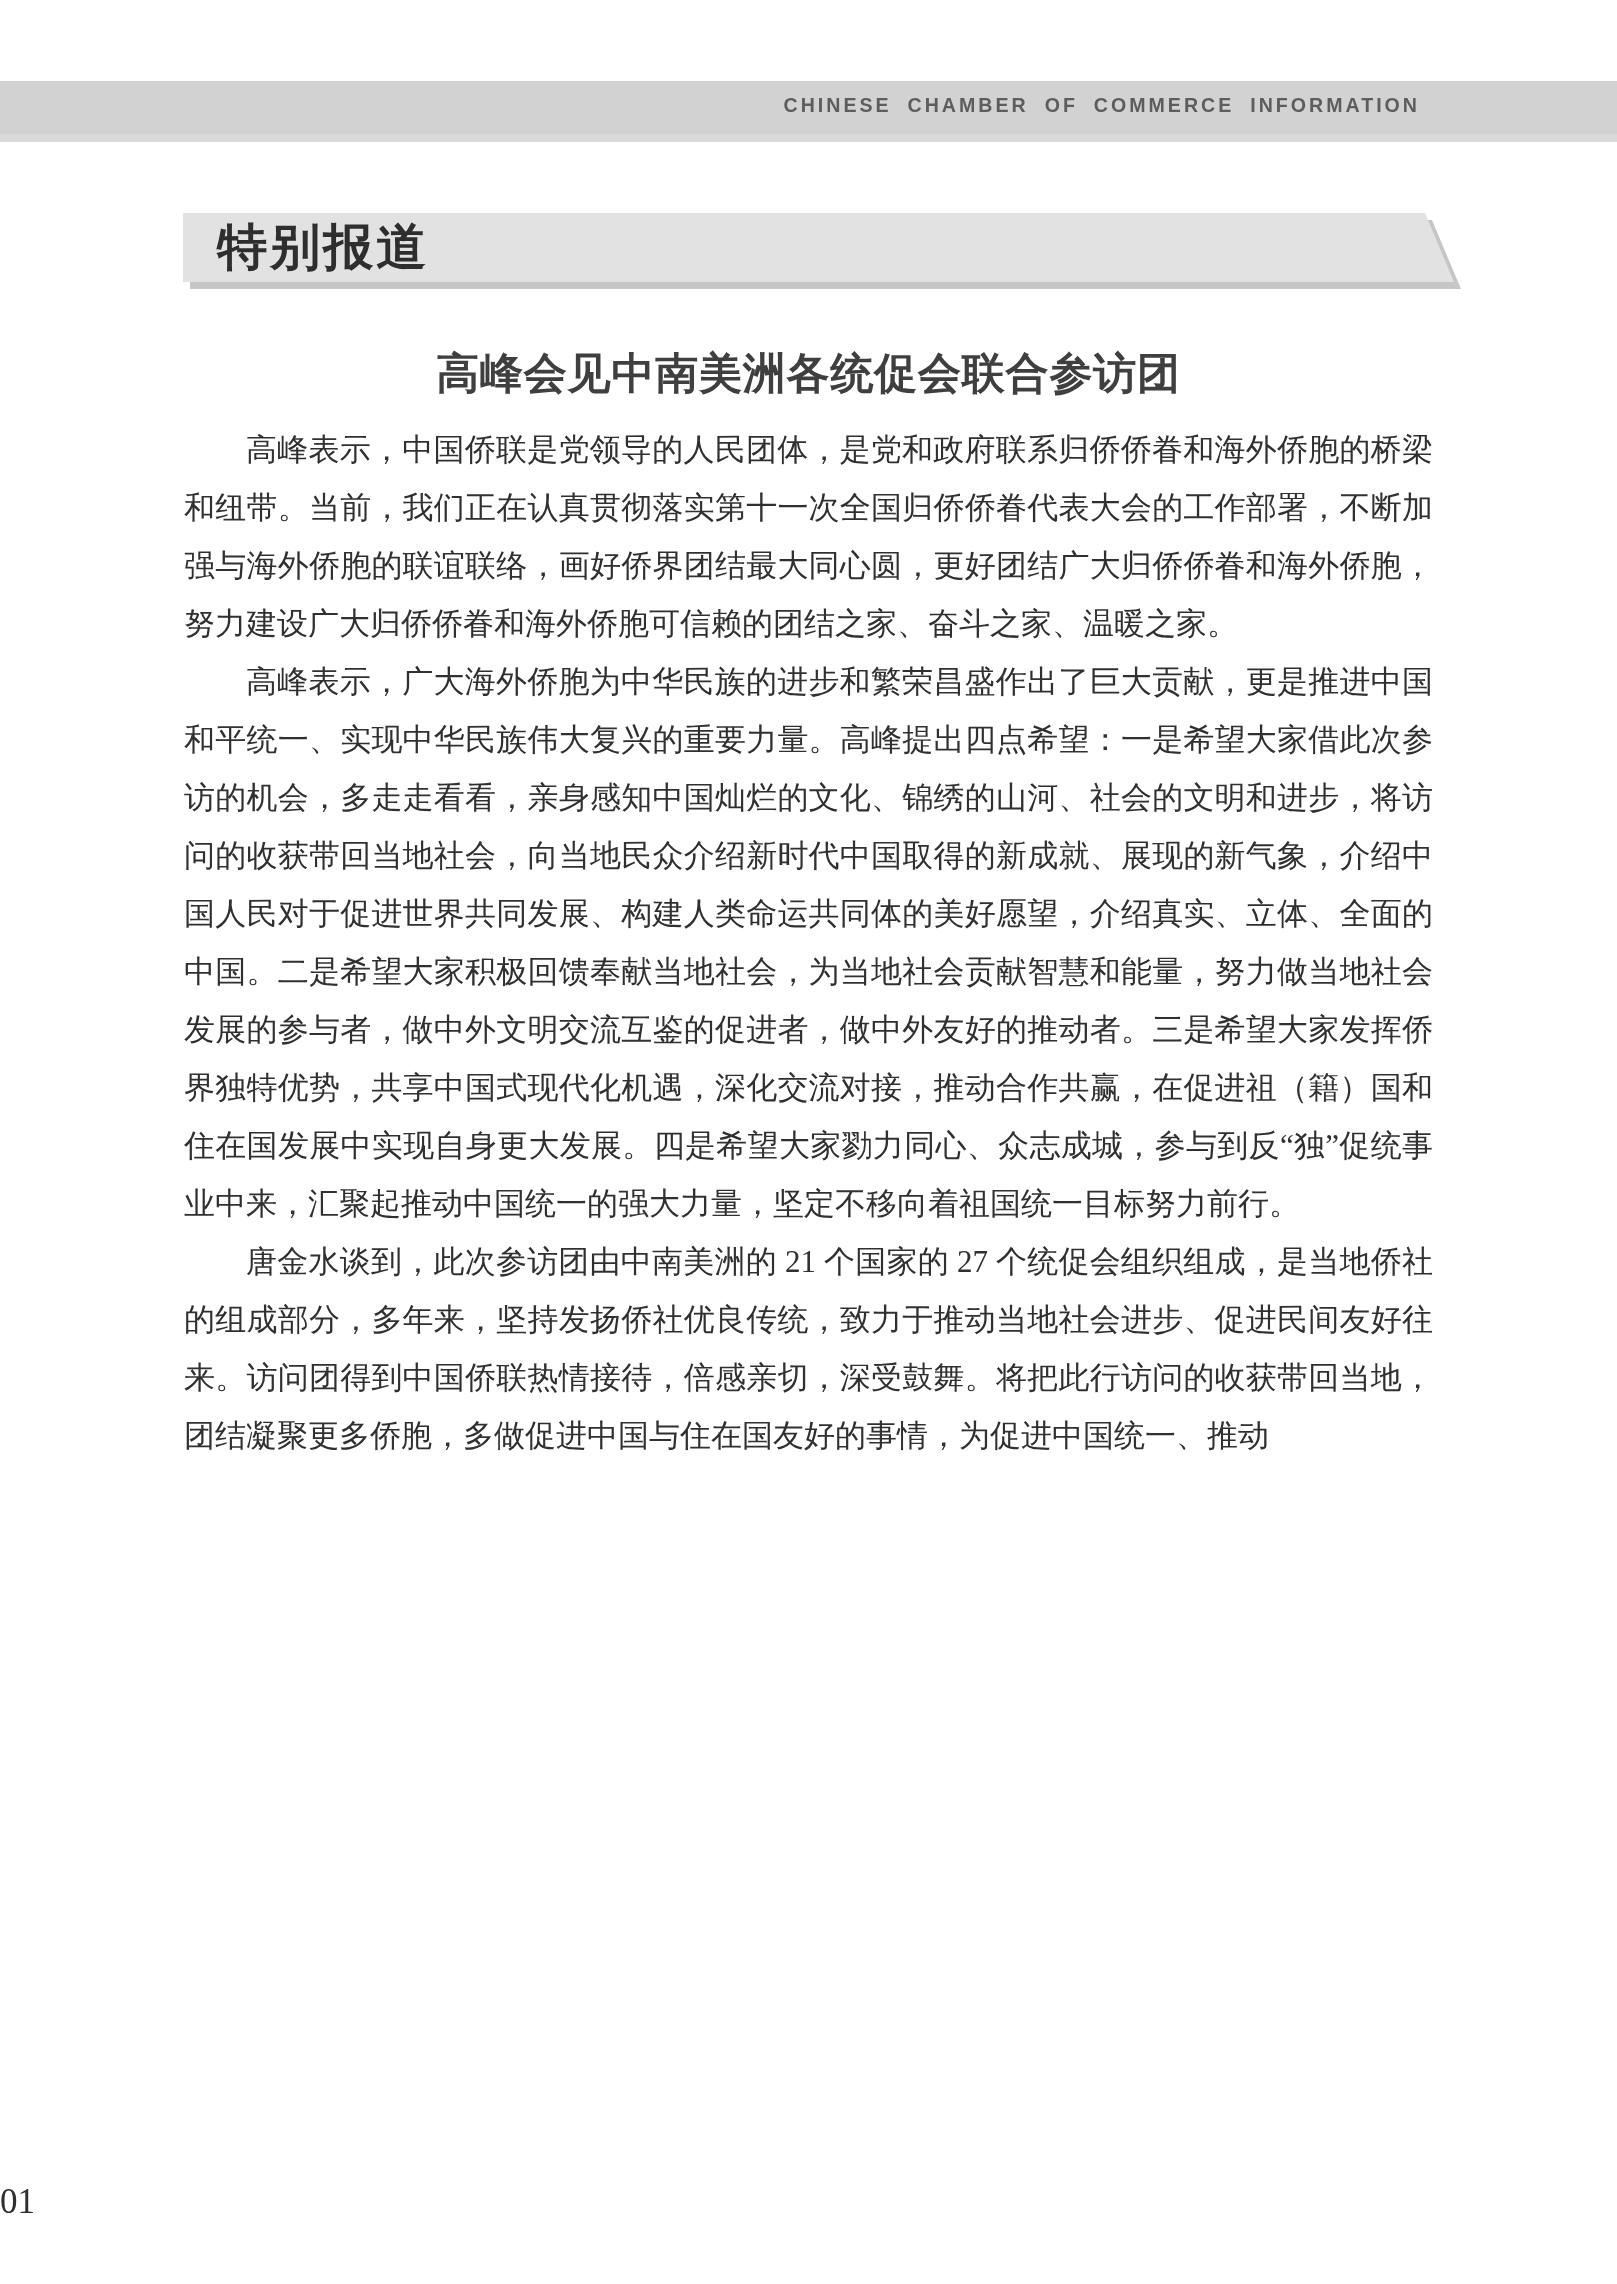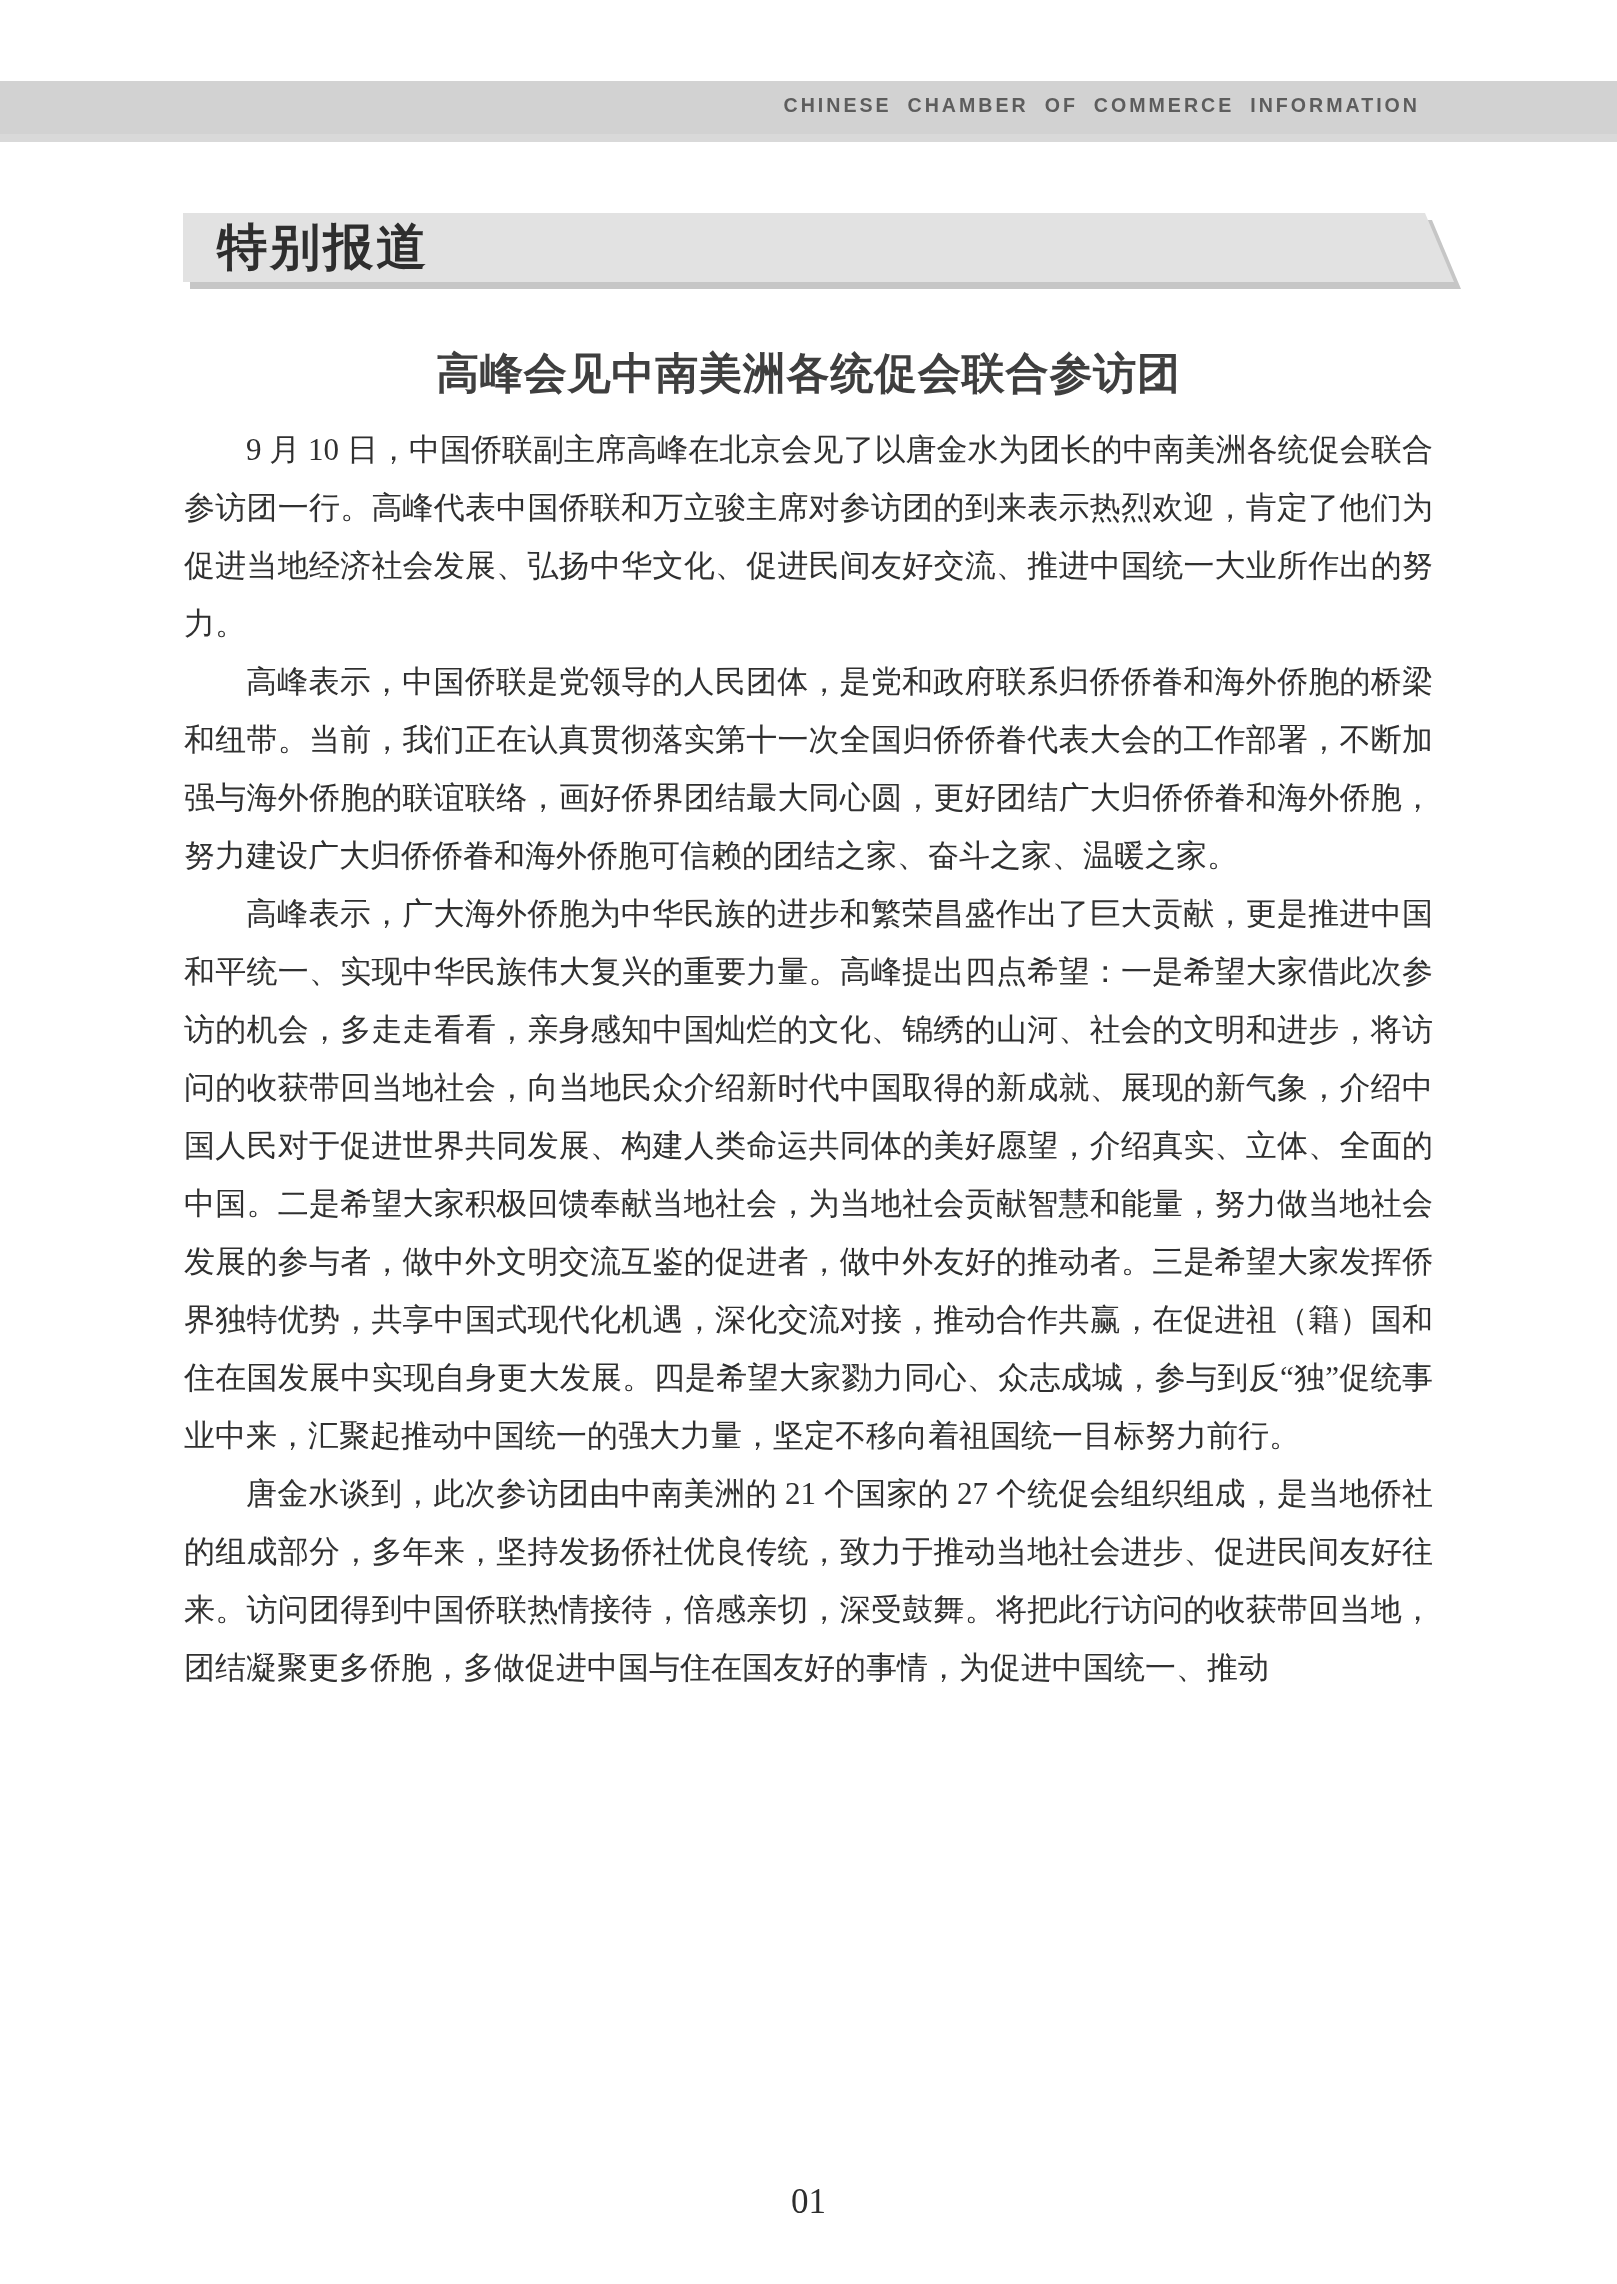--- a/index.html
+++ b/index.html
@@ -98,21 +98,21 @@
     margin: 0;
     padding: 0;
     text-indent: 2em;
   }
 
   
   .page-number {
     position: absolute;
     top: 2183px; left: 0;
     width: 100%;
-    text-align: center;
+    text-align: left;
     font-family: "Liberation Serif", "DejaVu Serif", serif;
     font-size: 35px;
     line-height: 1.1;
     color: var(--page-number-text, #2e2e2e);
   }
 </style>
 </head>
 <body>
 
 <div class="page">
@@ -124,21 +124,20 @@
   <div class="divider-band"></div>
 
   <div class="section-banner-shadow"></div>
   <div class="section-banner">
     <span class="section-label">特别报道</span>
   </div>
 
   <h1 class="article-title">高峰会见中南美洲各统促会联合参访团</h1>
 
   <div class="article-body">
-    <p>9 月 10 日，中国侨联副主席高峰在北京会见了以唐金水为团长的中南美洲各统促会联合参访团一行。高峰代表中国侨联和万立骏主席对参访团的到来表示热烈欢迎，肯定了他们为促进当地经济社会发展、弘扬中华文化、促进民间友好交流、推进中国统一大业所作出的努力。</p>
     <p>高峰表示，中国侨联是党领导的人民团体，是党和政府联系归侨侨眷和海外侨胞的桥梁和纽带。当前，我们正在认真贯彻落实第十一次全国归侨侨眷代表大会的工作部署，不断加强与海外侨胞的联谊联络，画好侨界团结最大同心圆，更好团结广大归侨侨眷和海外侨胞，努力建设广大归侨侨眷和海外侨胞可信赖的团结之家、奋斗之家、温暖之家。</p>
     <p>高峰表示，广大海外侨胞为中华民族的进步和繁荣昌盛作出了巨大贡献，更是推进中国和平统一、实现中华民族伟大复兴的重要力量。高峰提出四点希望：一是希望大家借此次参访的机会，多走走看看，亲身感知中国灿烂的文化、锦绣的山河、社会的文明和进步，将访问的收获带回当地社会，向当地民众介绍新时代中国取得的新成就、展现的新气象，介绍中国人民对于促进世界共同发展、构建人类命运共同体的美好愿望，介绍真实、立体、全面的中国。二是希望大家积极回馈奉献当地社会，为当地社会贡献智慧和能量，努力做当地社会发展的参与者，做中外文明交流互鉴的促进者，做中外友好的推动者。三是希望大家发挥侨界独特优势，共享中国式现代化机遇，深化交流对接，推动合作共赢，在促进祖（籍）国和住在国发展中实现自身更大发展。四是希望大家勠力同心、众志成城，参与到反“独”促统事业中来，汇聚起推动中国统一的强大力量，坚定不移向着祖国统一目标努力前行。</p>
     <p>唐金水谈到，此次参访团由中南美洲的 21 个国家的 27 个统促会组织组成，是当地侨社的组成部分，多年来，坚持发扬侨社优良传统，致力于推动当地社会进步、促进民间友好往来。访问团得到中国侨联热情接待，倍感亲切，深受鼓舞。将把此行访问的收获带回当地，团结凝聚更多侨胞，多做促进中国与住在国友好的事情，为促进中国统一、推动</p>
   </div>
 
   <div class="page-number">01</div>
 
 </div>
 
 

